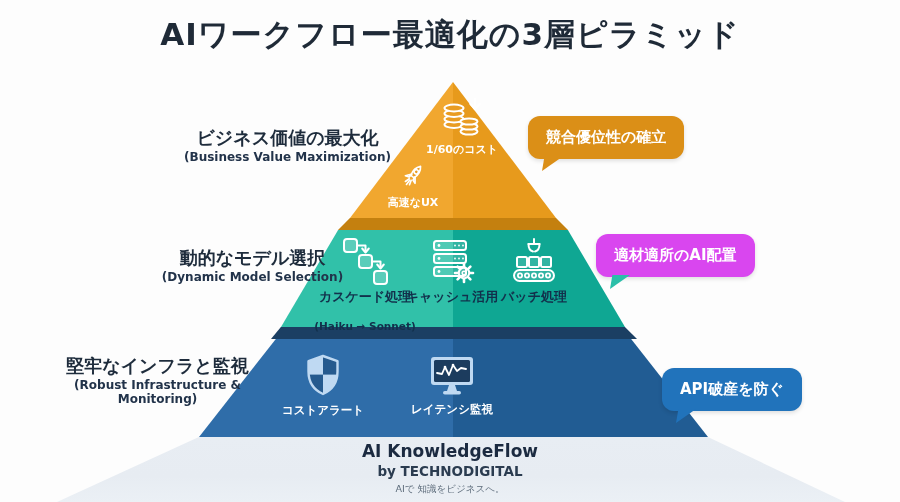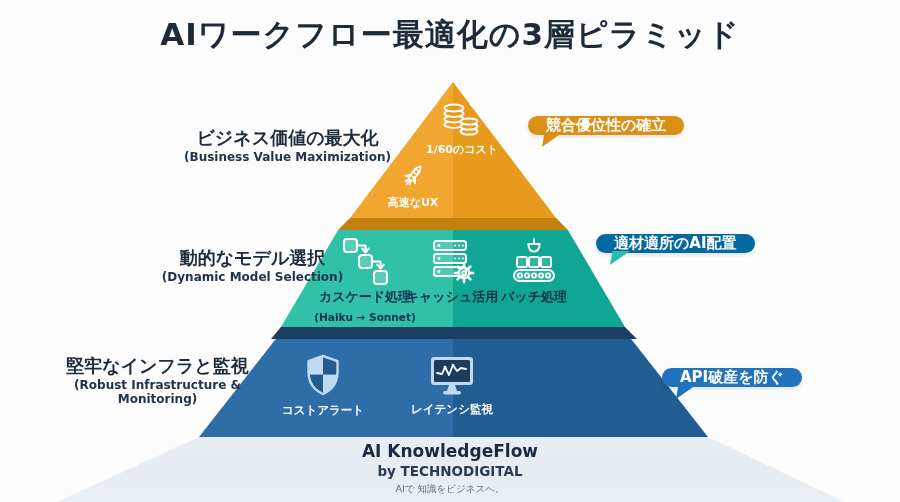--- a/index.html
+++ b/index.html
@@ -31,38 +31,38 @@
   
   .side-label{position:absolute;text-align:center;color:#1e2c3c;}
   .side-label .jp{font-size:18px;font-weight:800;line-height:1.2;}
   .side-label .en{font-size:12px;font-weight:600;margin-top:1px;color:#22334a;}
   .sl-top{left:180px;top:127px;width:215px;}
   .sl-mid{left:145px;top:247px;width:215px;}
   .sl-bottom{left:35px;top:355px;width:245px;}
 
   
   .bubble{position:absolute;color:#fff;font-weight:800;font-size:15px;
-          padding:0 18px;border-radius:12px;white-space:nowrap;
+          padding:12px 18px;border-radius:12px;white-space:nowrap;
           box-shadow:0 2px 4px rgba(0,0,0,.12);}
   .bubble::after{content:"";position:absolute;left:14px;bottom:-12px;width:20px;height:14px;
           clip-path:polygon(0 100%,12% 0,100% 0);}
   .bubble-orange{left:528px;top:116px;background:#db8f17;}
   .bubble-orange::after{background:#db8f17;}
-  .bubble-teal{left:596px;top:234px;background:#0369a1;}
+  .bubble-teal{left:596px;top:234px;background:#d946ef;}
   .bubble-teal::after{background:#2bbfa9;}
   .bubble-blue{left:662px;top:368px;background:#2173bb;}
   .bubble-blue::after{background:#2173bb;}
 
   
   .item{position:absolute;width:132px;display:flex;flex-direction:column;align-items:center;
         transform:translateX(-50%);text-align:center;}
   .item .lbl{font-weight:800;line-height:1.15;}
   .it-top .lbl{color:#ffffff;font-size:11px;margin-top:3px;}
   .it-mid .lbl{color:#12304b;font-size:13px;margin-top:4px;}
-  .it-mid .sub{color:#12304b;font-size:10.5px;font-weight:700;margin-top:6px;}
+  .it-mid .sub{color:#12304b;font-size:10.5px;font-weight:700;margin-top:15px;}
   .it-bottom .lbl{color:#ffffff;font-size:11.5px;margin-top:6px;}
 
   
   .footer{position:absolute;top:441px;left:0;width:100%;text-align:center;}
   .brand{font-size:17px;font-weight:800;color:#1b2a40;}
   .byline{font-size:13.5px;font-weight:600;margin-top:2px;color:#2b3c50;}
   .tagline{font-size:9.5px;margin-top:4px;color:#5d6c7b;}
 </style>
 </head>
 <body>

